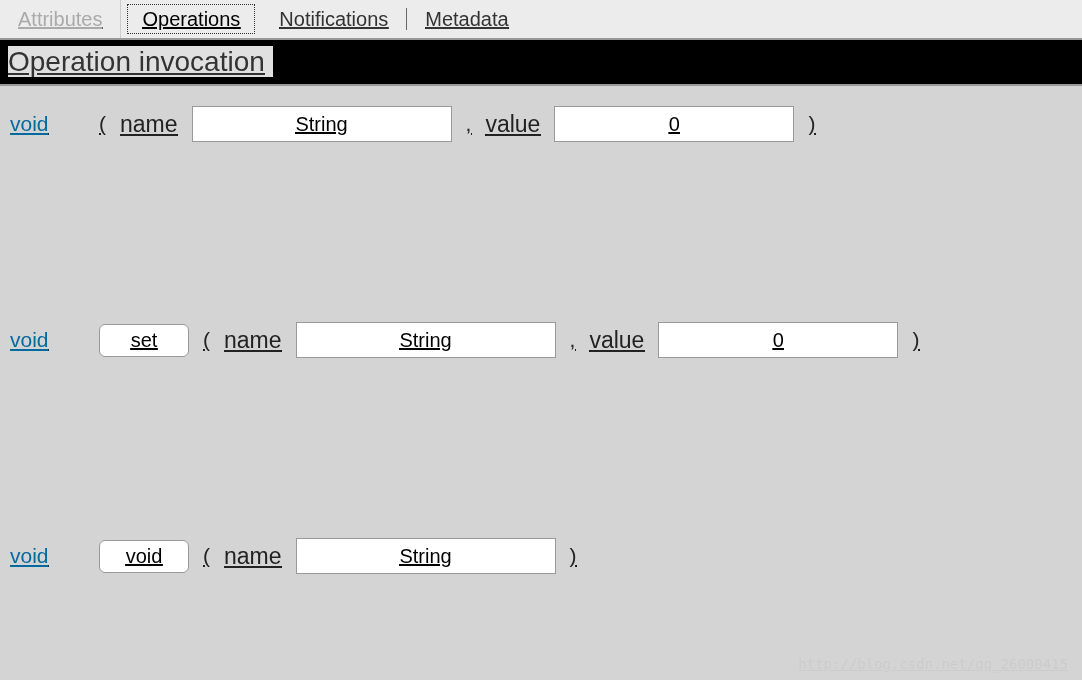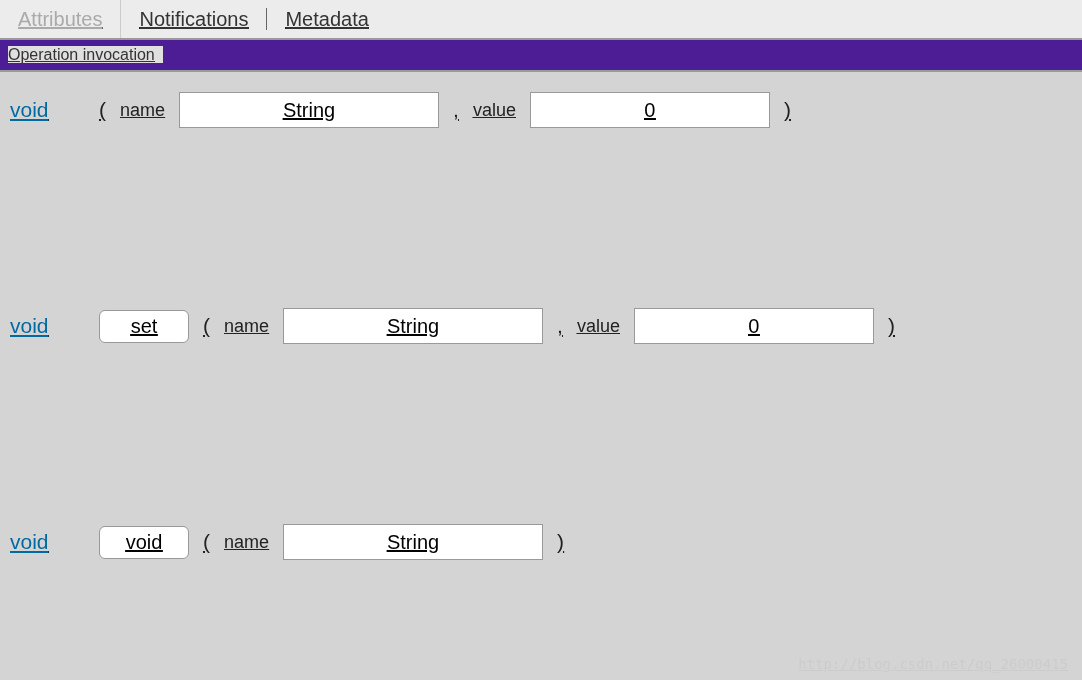--- a/index.html
+++ b/index.html
@@ -34,23 +34,23 @@
       margin: 4px 6px;
       padding: 2px 14px;
       color: #000;
     }
     .tab-sep {
       width: 1px;
       background: #666;
       margin: 8px 0;
     }
     .panel-title {
-      background: #4c1d95;
+      background: #000000;
       padding: 6px 8px;
-      font-size: 16px;
+      font-size: 28px;
       color: #333;
       border-bottom: 2px solid #999;
       position: relative;
     }
     .panel-title::after {
       content: "";
       position: absolute;
       left: 0; right: 0; top: 50%;
       height: 1px;
     }
@@ -83,21 +83,21 @@
       font-size: 20px;
       cursor: pointer;
       min-width: 90px;
       text-align: center;
     }
     .paren, .comma {
       font-size: 21px;
       color: #222;
     }
     .param-label {
-      font-size: 18px;
+      font-size: 23px;
       color: #222;
     }
     .param-input {
       border: 1px solid #999;
       padding: 4px 10px;
       font-size: 20px;
       text-align: center;
       background: #fff;
       height: 36px;
     }
@@ -114,20 +114,21 @@
       font-size: 14px;
       color: #ccc;
       font-family: monospace;
     }
   </style>
 </head>
 <body>
 
 <div class="tabs">
   <div class="tab inactive-first">Attributes</div>
+  <div class="tab active">Operations</div>
   <div class="tab">Notifications</div>
   <div class="tab-sep"></div>
   <div class="tab">Metadata</div>
 </div>
 
 <div class="panel-title">
   <span>Operation invocation</span>
 </div>
 
 <div class="content">

